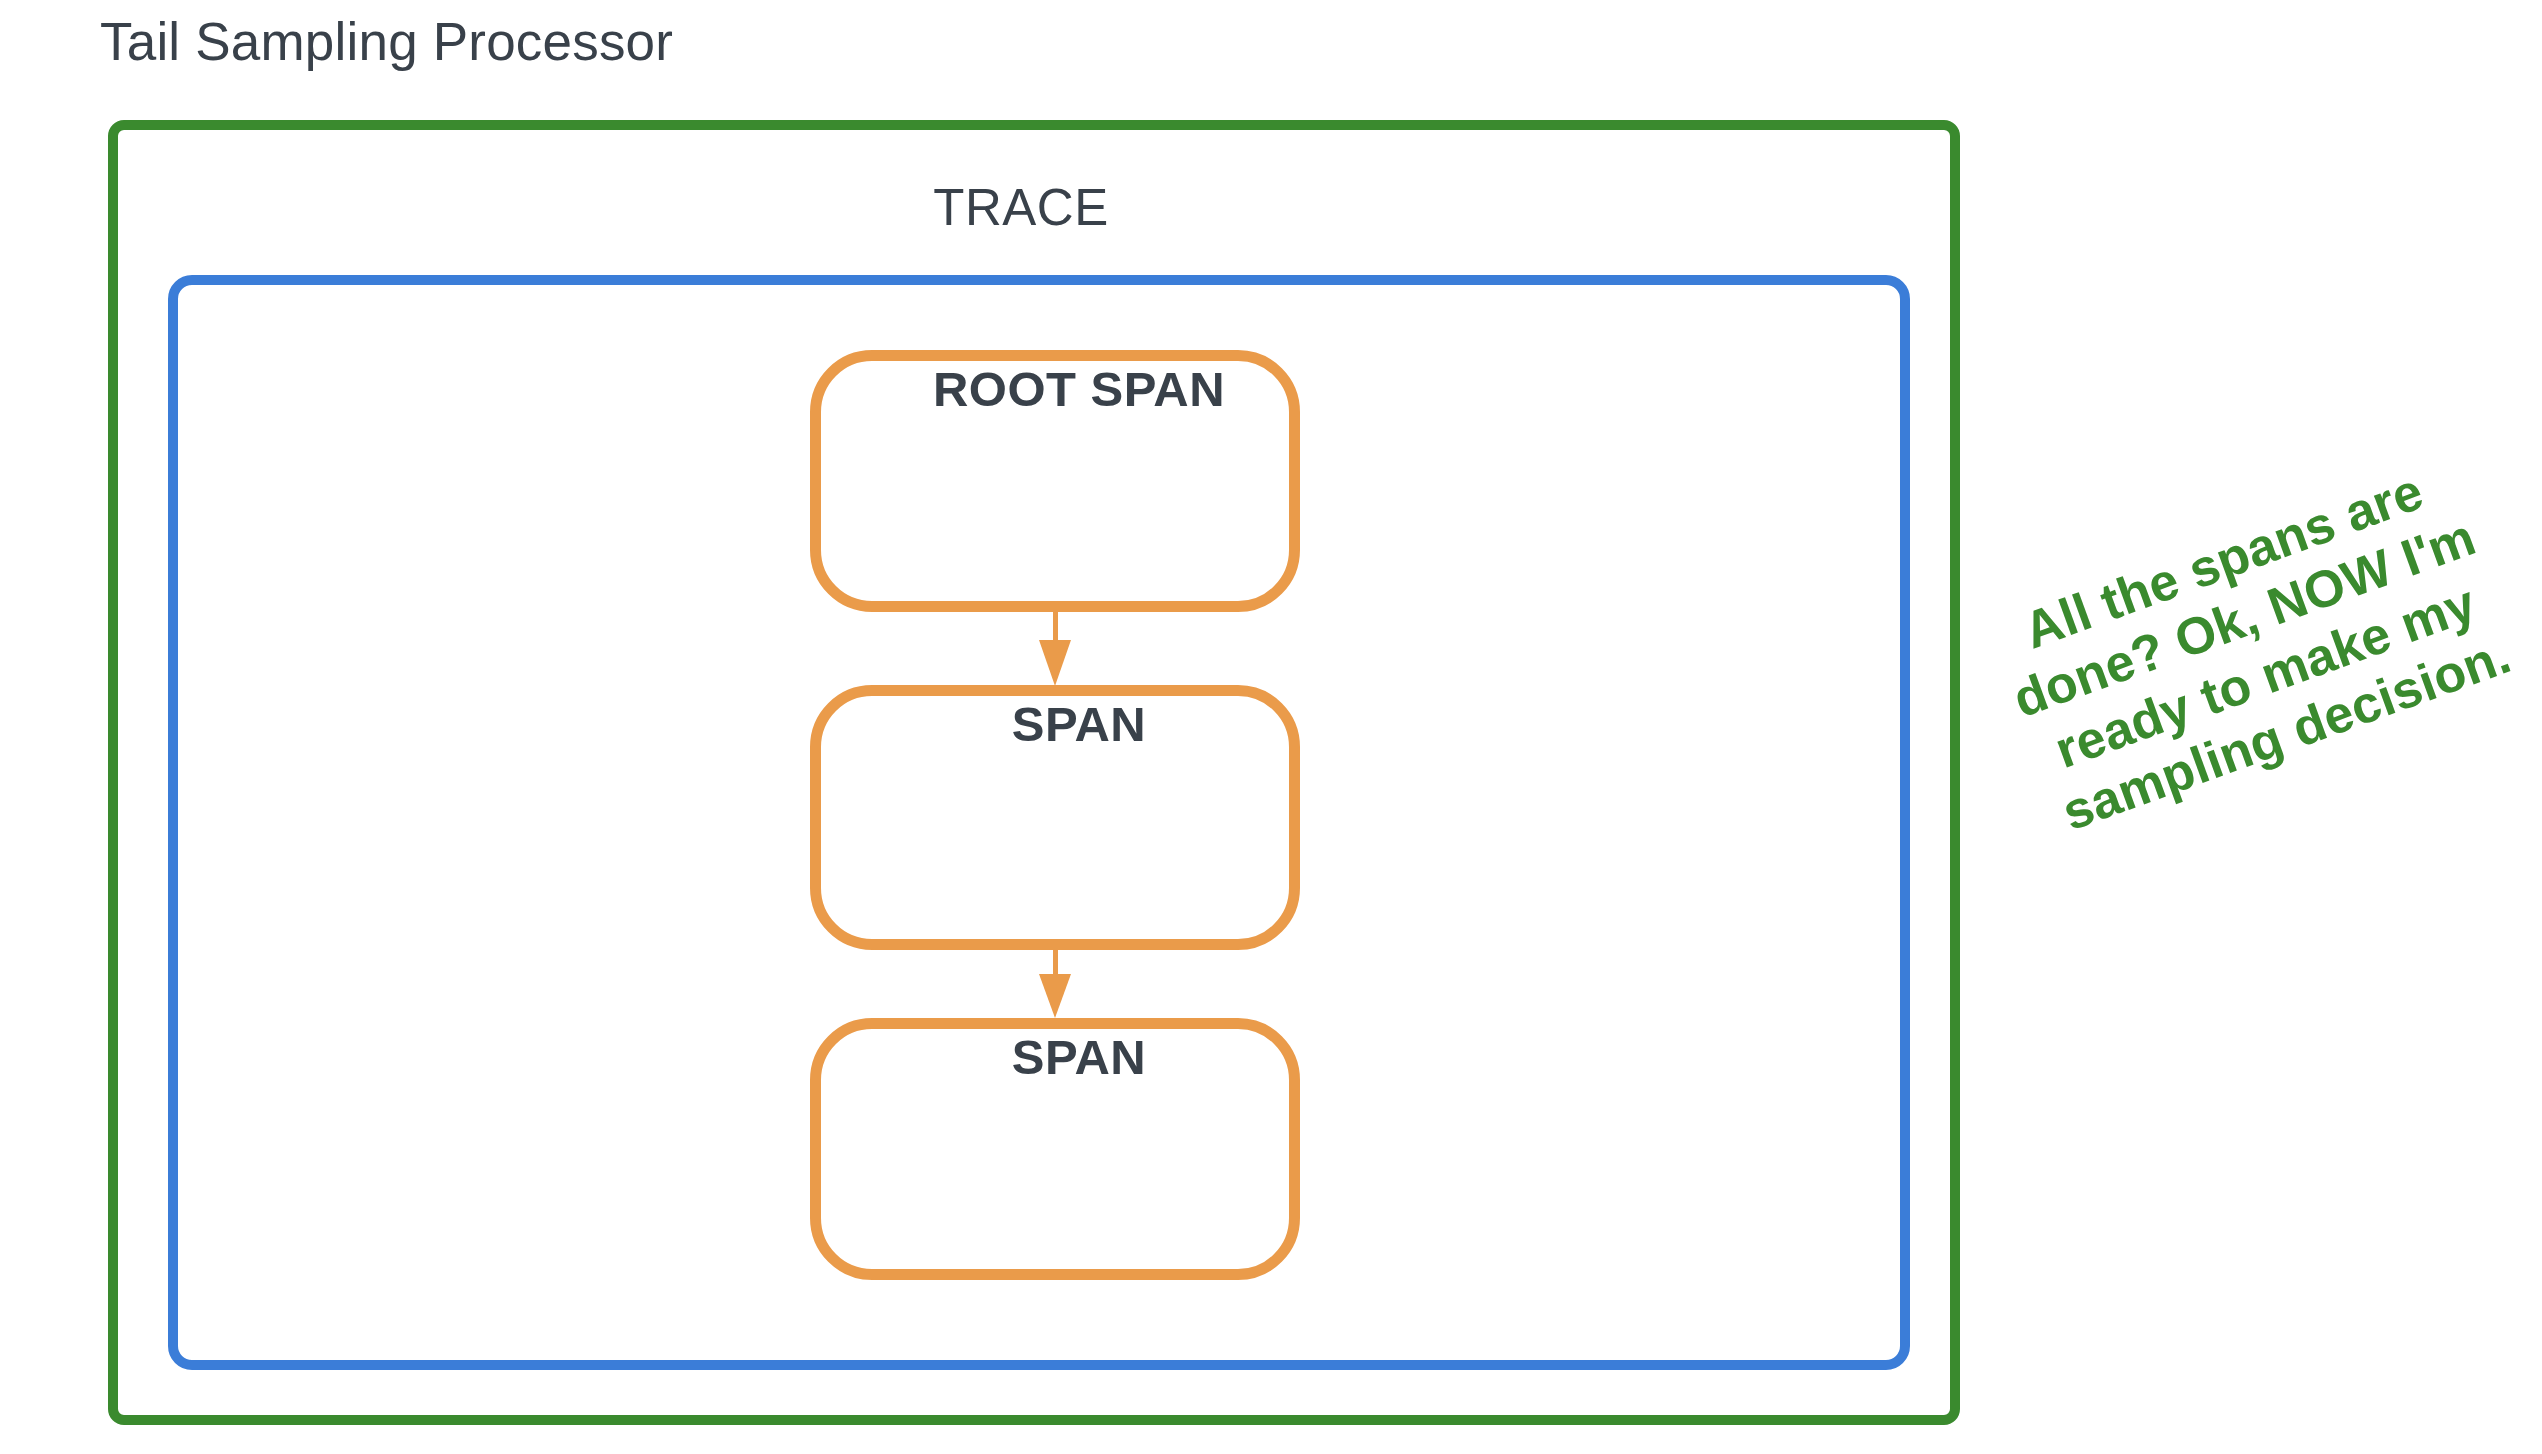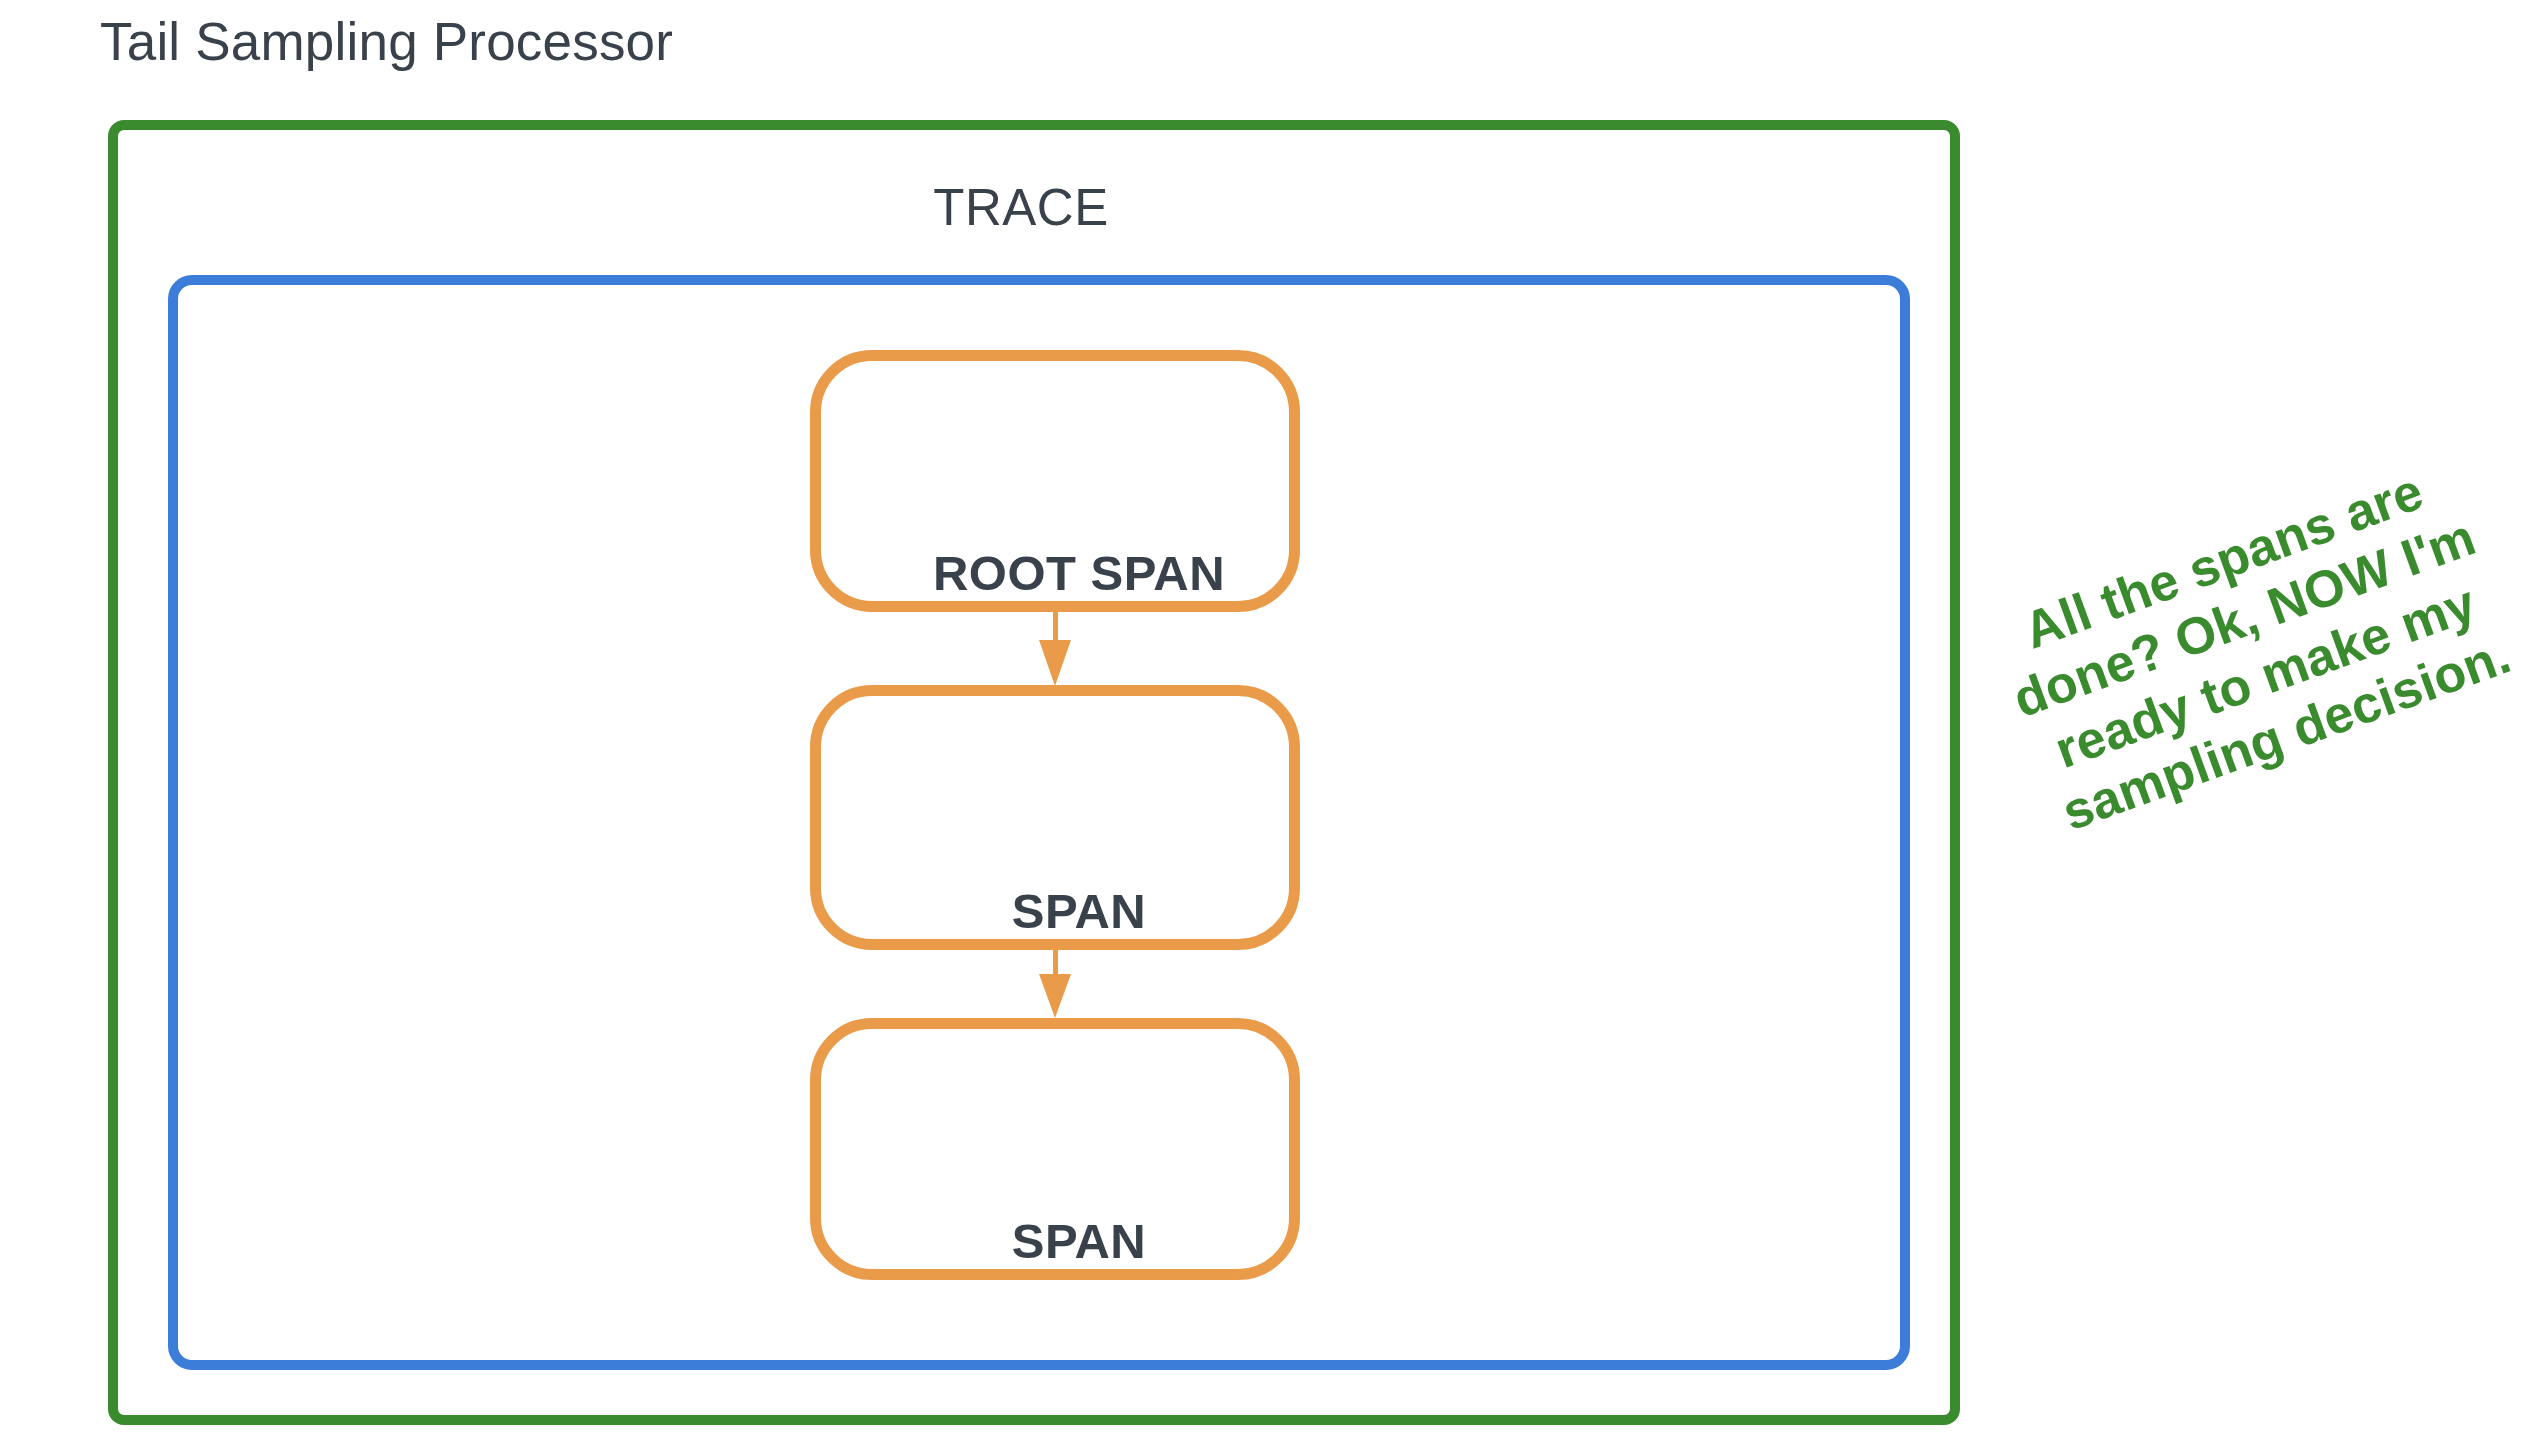--- a/index.html
+++ b/index.html
@@ -73,21 +73,21 @@
   
   .span-node {
     position: absolute;
     left: 810px;
     width: 490px;
     box-sizing: border-box;
     border: 11px solid #ea9b4a;
     border-radius: 62px;
     background: #ffffff;
     display: flex;
-    align-items: flex-end;
+    align-items: flex-start;
     justify-content: center;
     padding-left: 48px;
   }
   .span-node .span-label {
     font-size: 49px;
     font-weight: bold;
     color: #39414a;
     letter-spacing: 0.5px;
     white-space: nowrap;
   }

